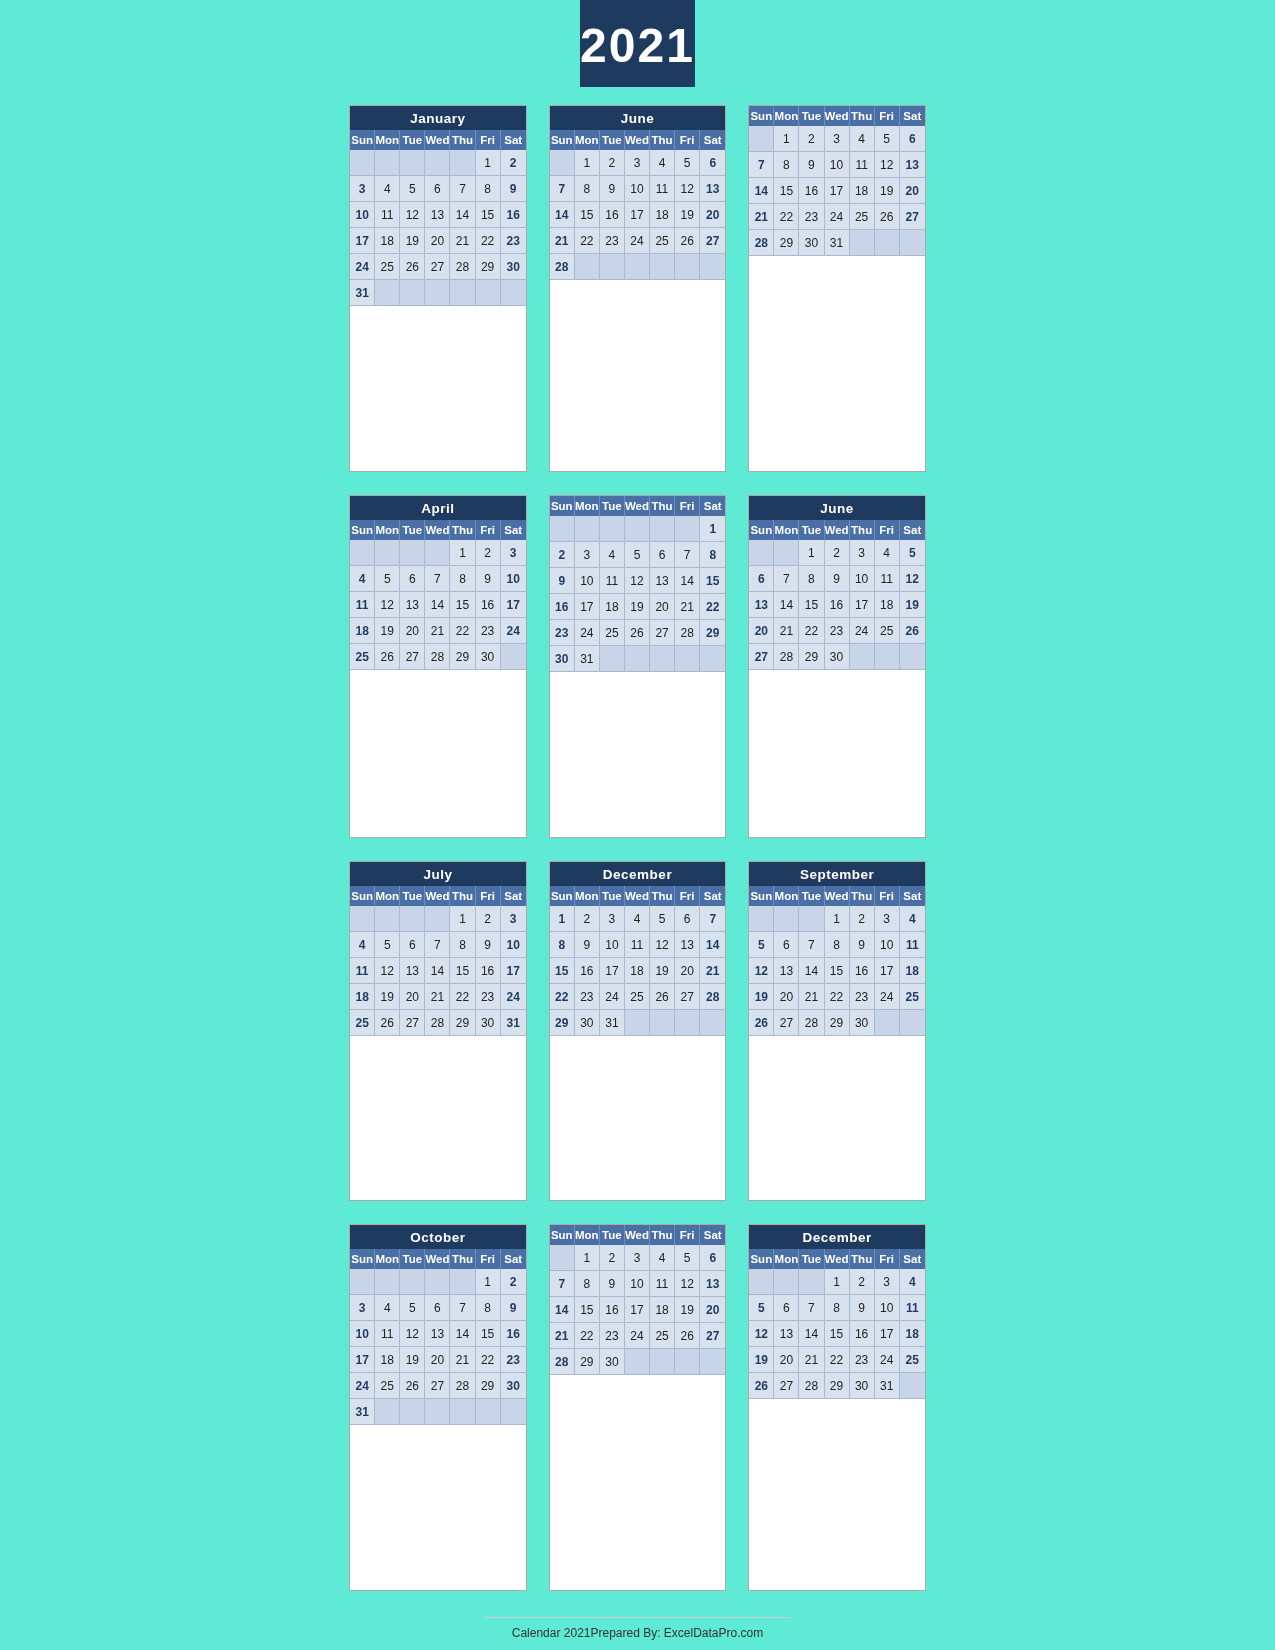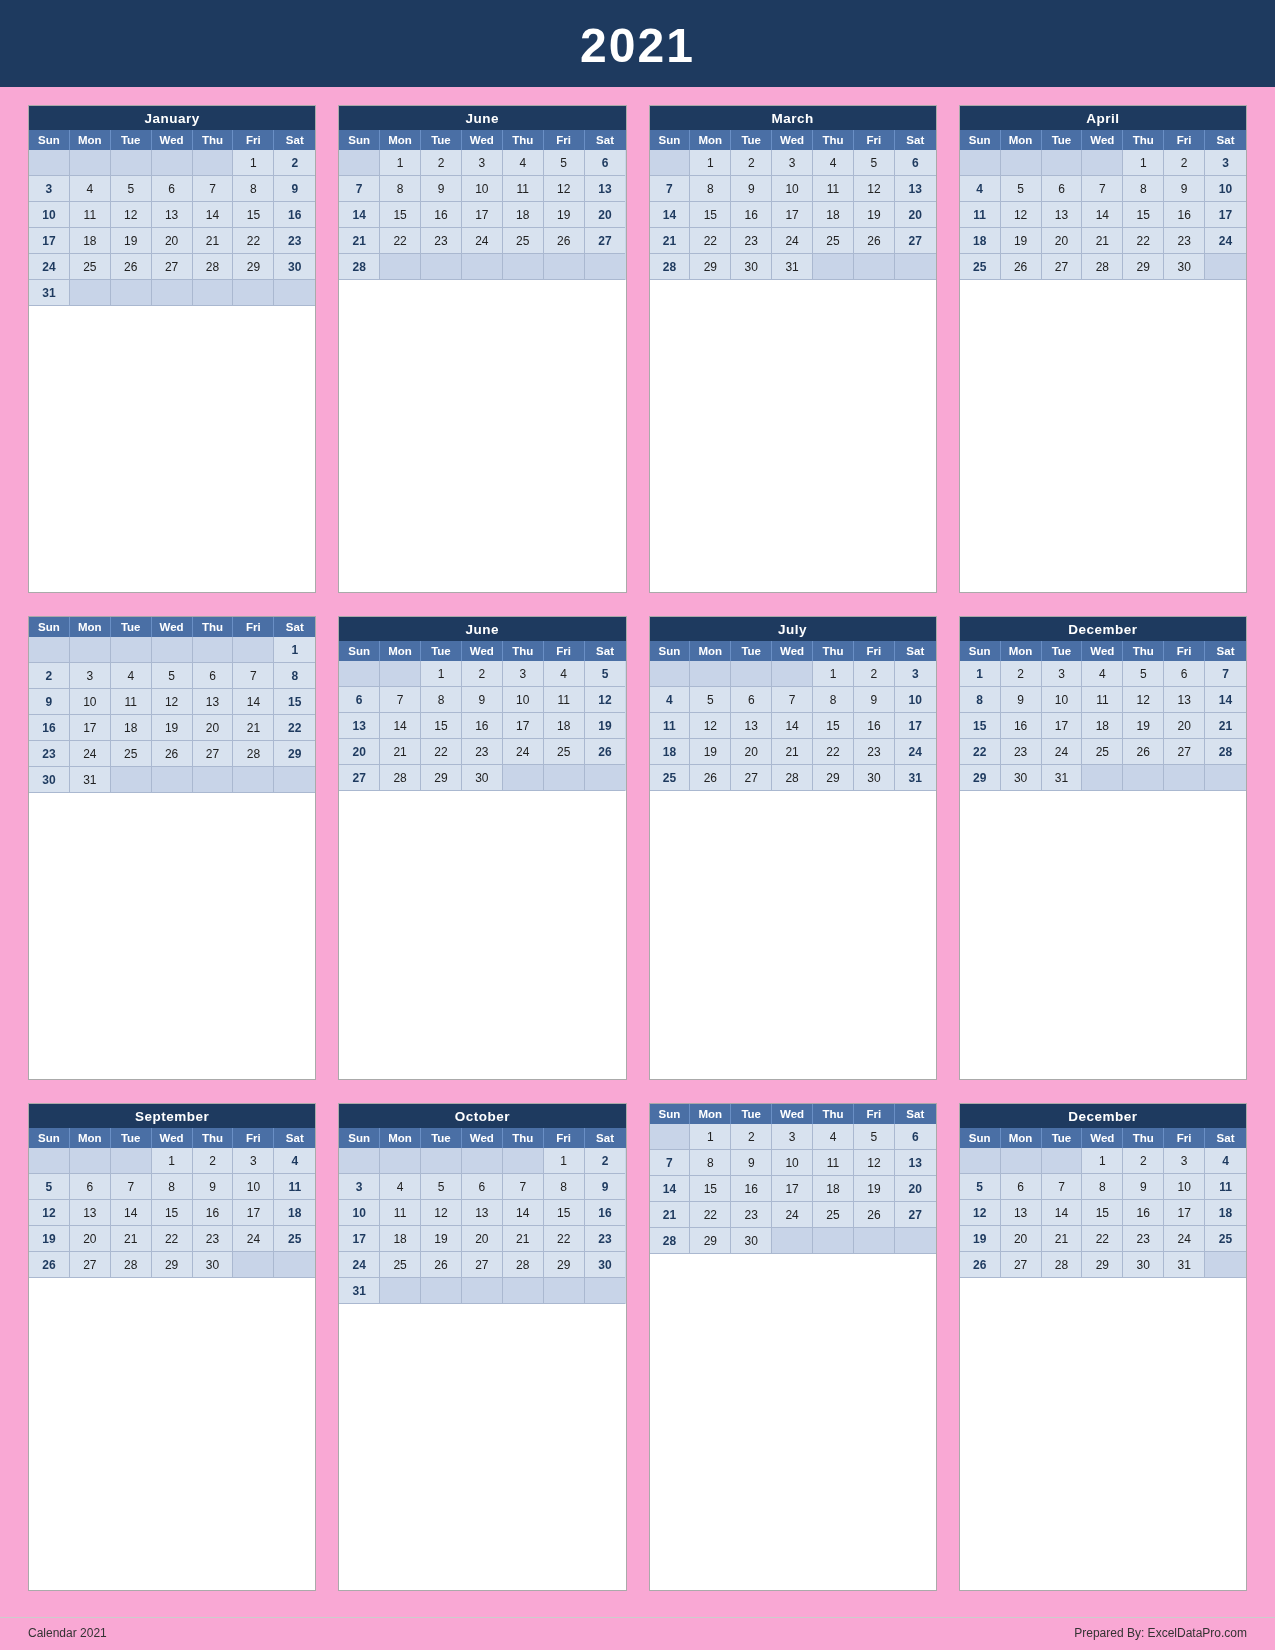--- a/index.html
+++ b/index.html
@@ -6,36 +6,37 @@
     body {
       font-family: Arial, sans-serif;
       background: #fff;
       width: 1275px;
       min-height: 1650px;
       padding: 0;
     }
     .page {
       width: 1275px;
       min-height: 1650px;
-      background: #f9a8d4;
+      background: #5eead4;
       display: flex;
       flex-direction: column;
+      align-items: center;
     }
     .year-header {
       background: #1e3a5f;
       color: #fff;
       text-align: center;
       font-size: 48px;
       font-weight: bold;
       padding: 18px 0 14px 0;
       letter-spacing: 2px;
     }
     .calendars-grid {
       display: grid;
-      grid-template-columns: repeat(4, 1fr);
+      grid-template-columns: repeat(3, 1fr);
       gap: 23px 22px;
       padding: 18px 28px 10px 28px;
       flex: 1;
     }
     .month-block {
       border: 1px solid #aaa;
       background: #fff;
     }
     .month-title {
       background: #1e3a5f;
@@ -205,21 +206,20 @@
           <div class="day-cell col-sun">28</div>
           <div class="day-cell empty"></div>
           <div class="day-cell empty"></div>
           <div class="day-cell empty"></div>
           <div class="day-cell empty"></div>
           <div class="day-cell empty"></div>
           <div class="day-cell empty"></div>
         </div>
       </div>
       <div class="month-block">
-        <div class="month-title">March</div>
         <div class="day-headers">
           <div class="day-header">Sun</div>
           <div class="day-header">Mon</div>
           <div class="day-header">Tue</div>
           <div class="day-header">Wed</div>
           <div class="day-header">Thu</div>
           <div class="day-header">Fri</div>
           <div class="day-header sat">Sat</div>
         </div>
         <div class="days-grid">

